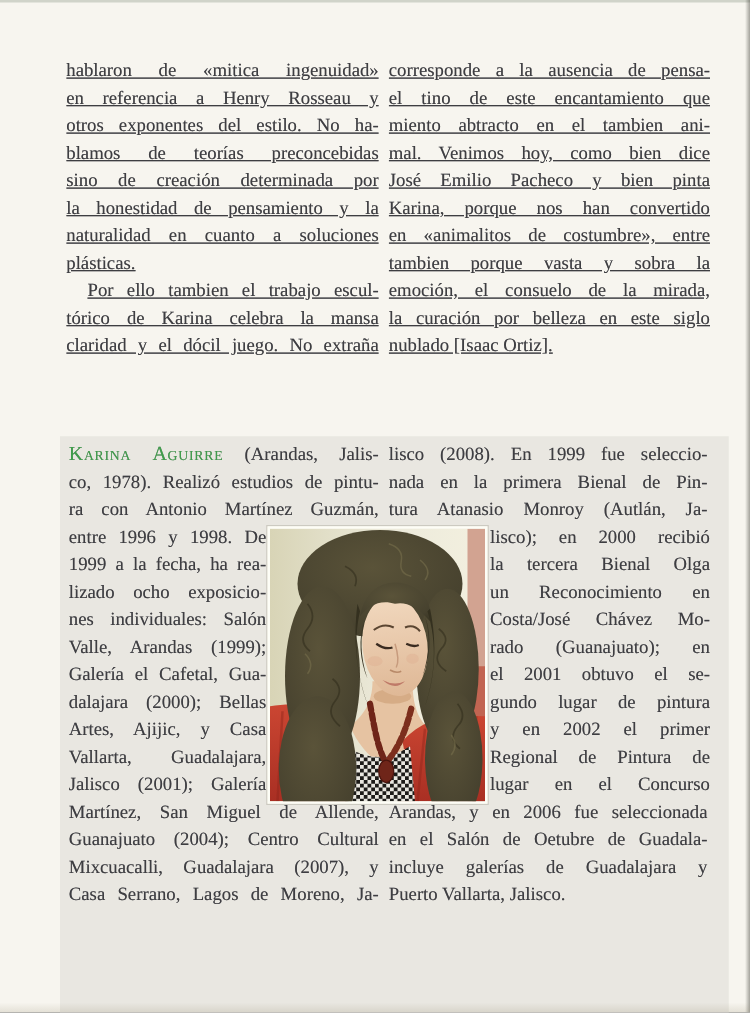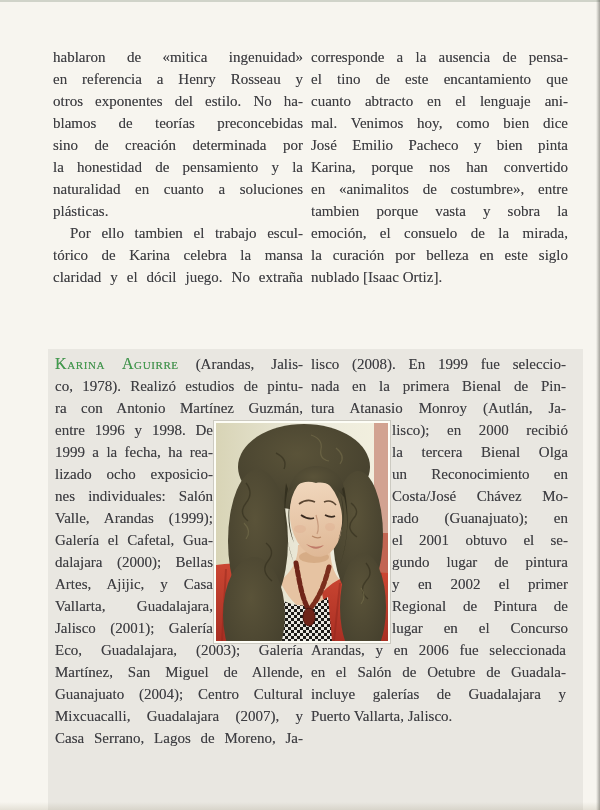--- a/index.html
+++ b/index.html
@@ -9,21 +9,21 @@
     font-family:"Liberation Serif","DejaVu Serif",serif;
     color:#3e3e42;
   }
   .edge-top{position:absolute;left:0;top:0;width:100%;height:2px;
     background:rgba(150,160,145,.4);}
   .edge-right{position:absolute;right:0;top:0;width:4px;height:100%;
     background:linear-gradient(to right,rgba(0,0,0,0),rgba(60,60,52,.45));}
   .edge-bottom{position:absolute;left:0;bottom:0;width:100%;height:8px;
     background:linear-gradient(to bottom,rgba(0,0,0,0),rgba(140,130,100,.18));}
 
-  .col{position:absolute;}
+  .col{position:absolute;text-decoration:underline;}
   .ln{
     height:22px;line-height:22px;overflow:hidden;
     font-size:15px;text-align:left;
     text-shadow:0 0 .4px rgba(70,70,75,.55);
   }
   .j{text-align:justify;text-align-last:justify;}
   .ind{text-indent:17px;}
 
   .essay-left{left:53px;top:46px;width:250px;}
   .essay-right{left:311px;top:46px;width:257px;}
@@ -68,21 +68,21 @@
       <div class="ln j">la honestidad de pensamiento y la</div>
       <div class="ln j">naturalidad en cuanto a soluciones</div>
       <div class="ln">plásticas.</div>
       <div class="ln j ind">Por ello tambien el trabajo escul-</div>
       <div class="ln j">tórico de Karina celebra la mansa</div>
       <div class="ln j">claridad y el dócil juego. No extraña</div>
     </div>
   <div class="col essay-right">
       <div class="ln j">corresponde a la ausencia de pensa-</div>
       <div class="ln j">el tino de este encantamiento que</div>
-      <div class="ln j">cuanto abtracto en el lenguaje ani-</div>
+      <div class="ln j">miento abtracto en el tambien ani-</div>
       <div class="ln j">mal. Venimos hoy, como bien dice</div>
       <div class="ln j">José Emilio Pacheco y bien pinta</div>
       <div class="ln j">Karina, porque nos han convertido</div>
       <div class="ln j">en «animalitos de costumbre», entre</div>
       <div class="ln j">tambien porque vasta y sobra la</div>
       <div class="ln j">emoción, el consuelo de la mirada,</div>
       <div class="ln j">la curación por belleza en este siglo</div>
       <div class="ln">nublado [Isaac Ortiz].</div>
     </div>
 
@@ -94,21 +94,20 @@
         <div class="ln j n">entre 1996 y 1998. De</div>
         <div class="ln j n">1999 a la fecha, ha rea-</div>
         <div class="ln j n">lizado ocho exposicio-</div>
         <div class="ln j n">nes individuales: Salón</div>
         <div class="ln j n">Valle, Arandas (1999);</div>
         <div class="ln j n">Galería el Cafetal, Gua-</div>
         <div class="ln j n">dalajara (2000); Bellas</div>
         <div class="ln j n">Artes, Ajijic, y Casa</div>
         <div class="ln j n">Vallarta, Guadalajara,</div>
         <div class="ln j n">Jalisco (2001); Galería</div>
-        <div class="ln j">Eco, Guadalajara, (2003); Galería</div>
         <div class="ln j">Martínez, San Miguel de Allende,</div>
         <div class="ln j">Guanajuato (2004); Centro Cultural</div>
         <div class="ln j">Mixcuacalli, Guadalajara (2007), y</div>
         <div class="ln j">Casa Serrano, Lagos de Moreno, Ja-</div>
       </div>
     <div class="bio-col right">
         <div class="ln j">lisco (2008). En 1999 fue seleccio-</div>
         <div class="ln j">nada en la primera Bienal de Pin-</div>
         <div class="ln j">tura Atanasio Monroy (Autlán, Ja-</div>
         <div class="ln j n">lisco); en 2000 recibió</div>

